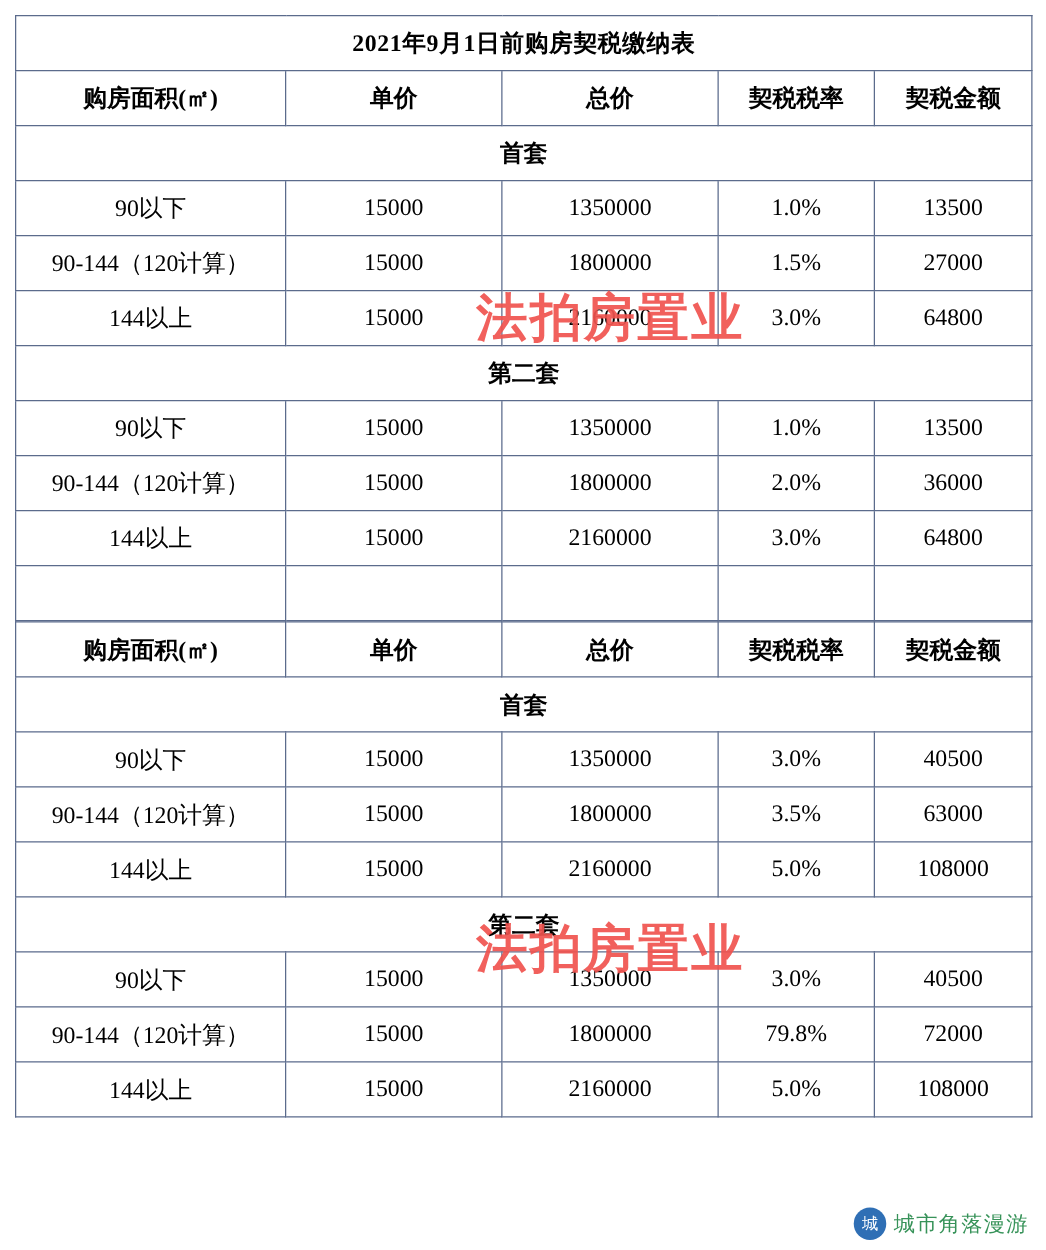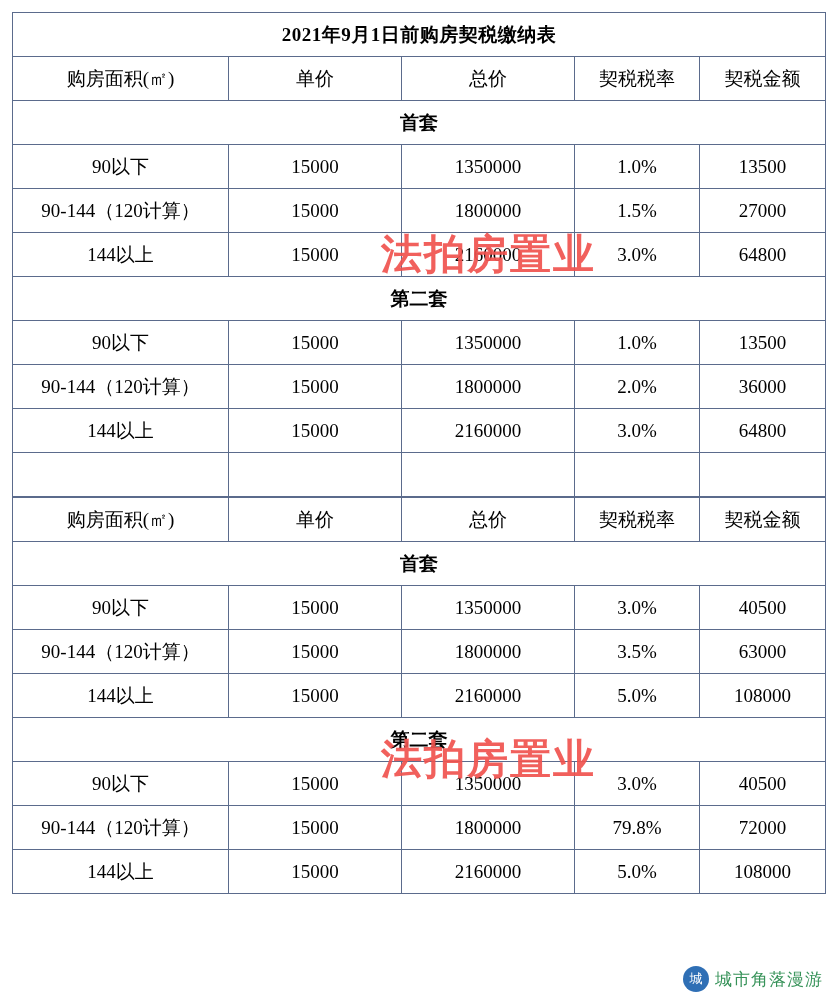--- a/index.html
+++ b/index.html
@@ -38,34 +38,34 @@
     background: #ffffff;
   }
   td.title-cell {
     font-size: 21px;
     font-weight: bold;
     height: 46px;
     letter-spacing: 0.5px;
   }
   td.header-cell {
     font-size: 20px;
-    font-weight: normal;
+    font-weight: bold;
     height: 48px;
   }
   td.group-cell {
     font-size: 20px;
     font-weight: bold;
     height: 46px;
   }
   td.spacer-cell {
     height: 44px;
   }
   td.sup-unit {
     font-size: 20px;
-    font-weight: normal;
+    font-weight: bold;
   }
   .col-area { width: 216px; }
   .col-unit { width: 173px; }
   .col-total { width: 173px; }
   .col-rate  { width: 125px; }
   .col-amt   { width: 126px; }
 
   
   .watermark {
     position: absolute;

